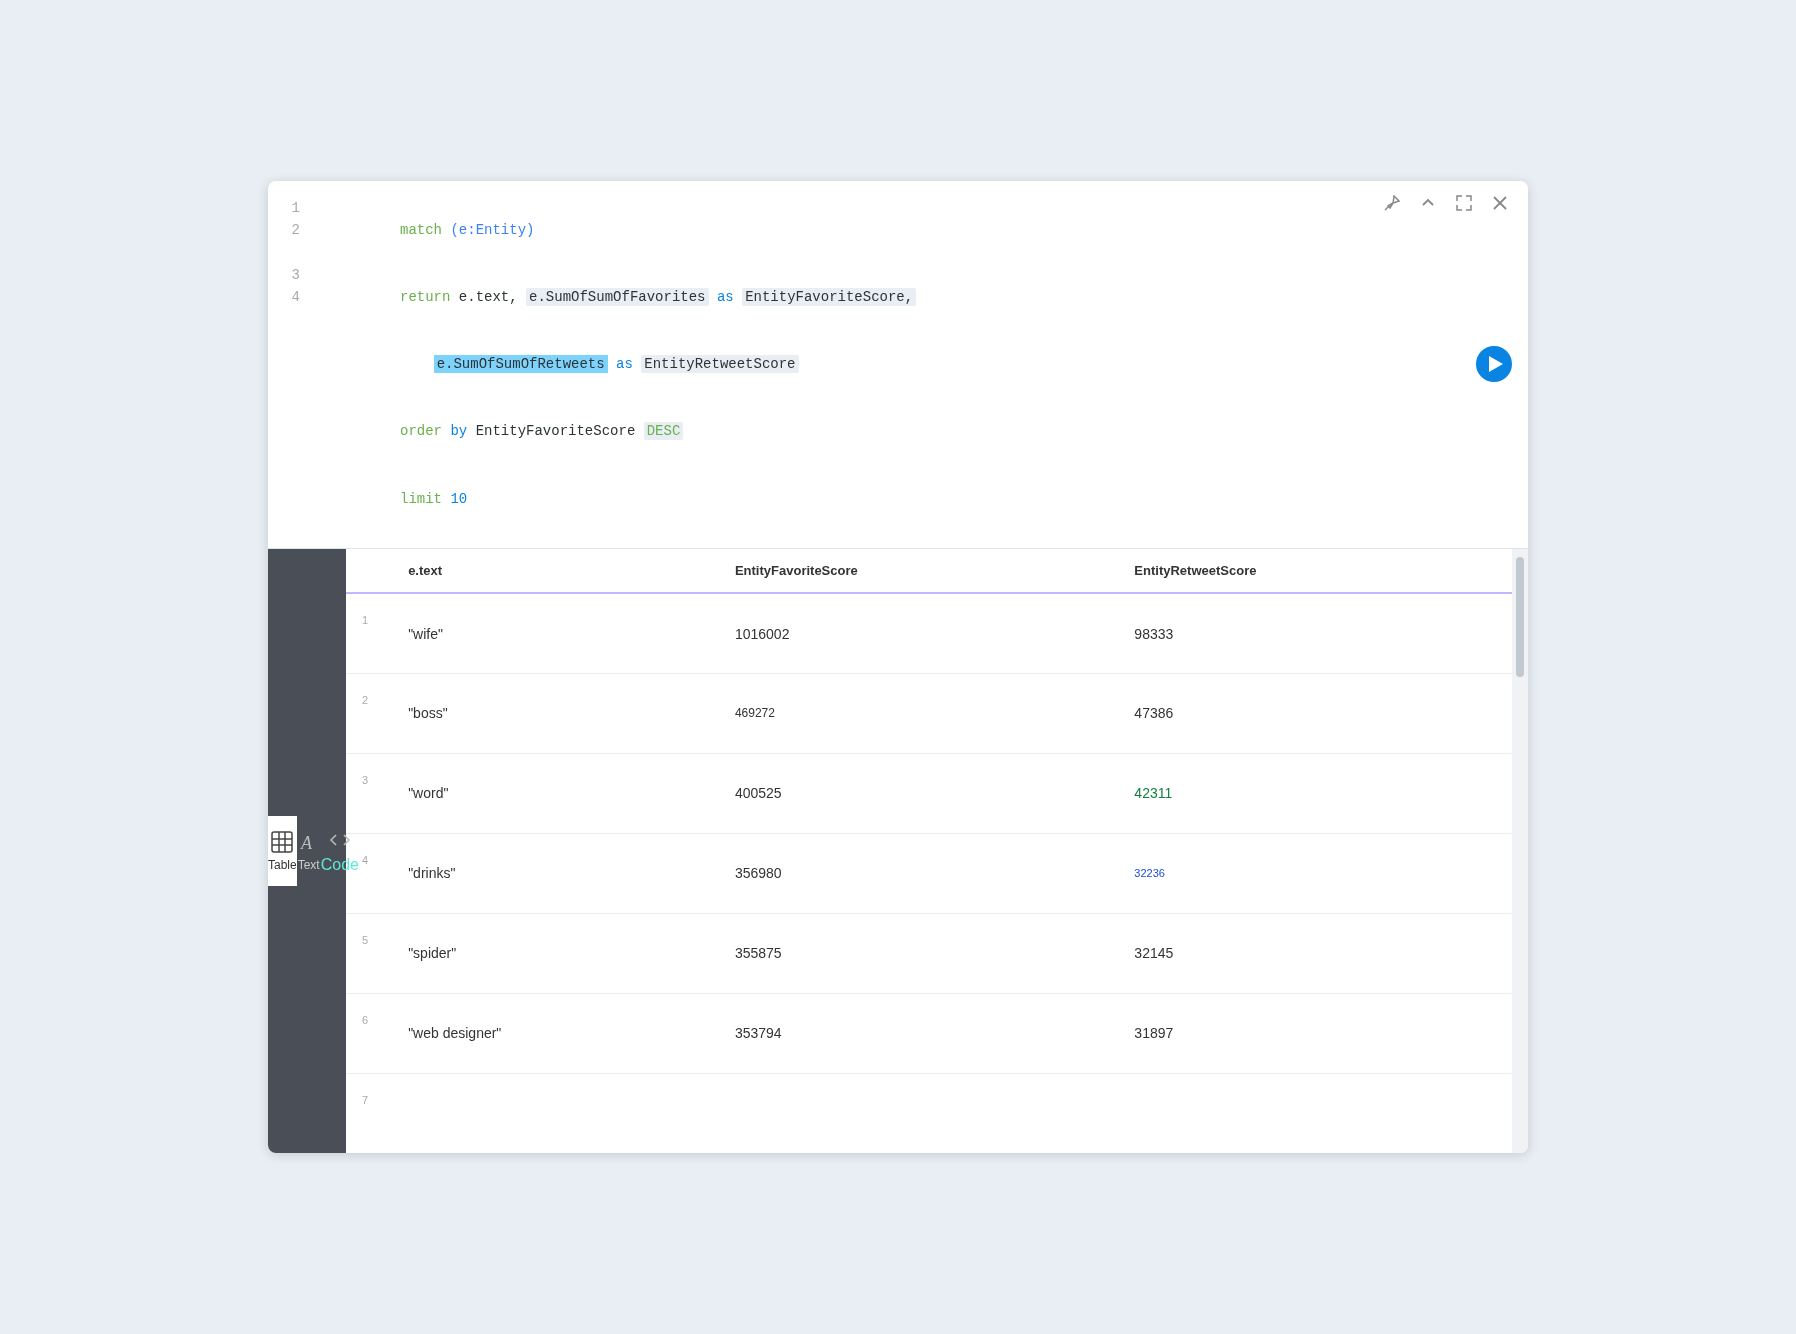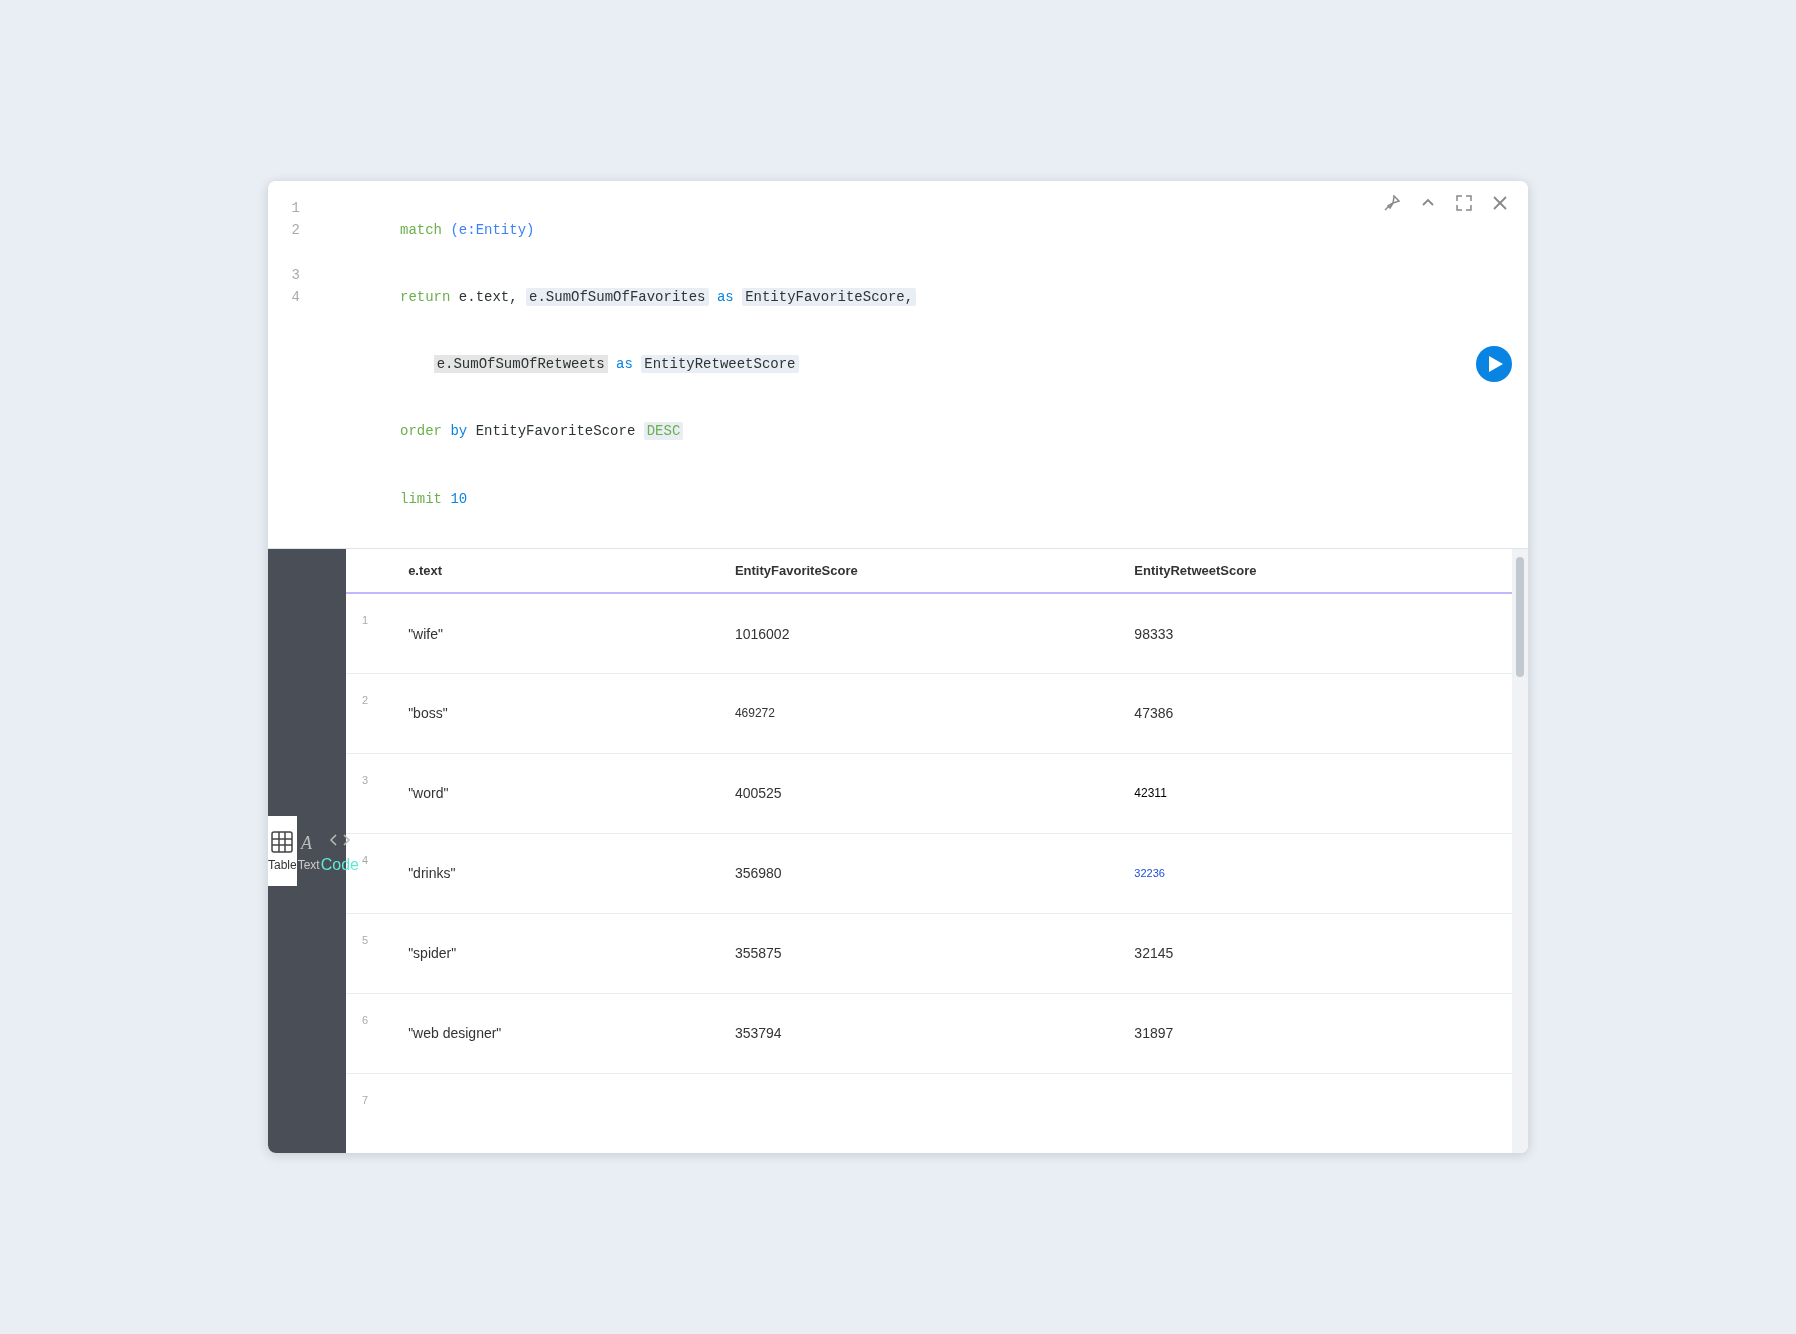--- a/index.html
+++ b/index.html
@@ -248,21 +248,21 @@
 
         <div class="code-line">
           <span style="color:#6ab04c">match</span><span style="color:#aaa"> </span><span style="color:#3b82f6">(e:Entity)</span>
         </div>
 
         <div class="code-line">
           <span style="color:#6ab04c">return</span><span style="color:#2d3436"> e.text, </span><span style="background:#e8eef4; padding:1px 3px; border-radius:2px; color:#2d3436">e.SumOfSumOfFavorites</span><span style="color:#2d3436"> </span><span style="color:#0984e3">as</span><span style="color:#2d3436"> </span><span style="background:#e8eef4; padding:1px 3px; border-radius:2px; color:#2d3436">EntityFavoriteScore,</span>
         </div>
 
         <div class="code-line">
-          <span style="color:#2d3436">&nbsp;&nbsp;&nbsp;&nbsp;</span><span style="background:#e5e5e5; padding:1px 3px; border-radius:0; color:#2d3436">e.SumOfSumOfRetweets</span><span style="color:#2d3436"> </span><span style="color:#0984e3">as</span><span style="color:#2d3436"> </span><span style="background:#e8eef4; padding:1px 3px; border-radius:2px; color:#2d3436">EntityRetweetScore</span>
+          <span style="color:#2d3436">&nbsp;&nbsp;&nbsp;&nbsp;</span><span style="background:#7dd3fc; padding:1px 3px; border-radius:0; color:#2d3436">e.SumOfSumOfRetweets</span><span style="color:#2d3436"> </span><span style="color:#0984e3">as</span><span style="color:#2d3436"> </span><span style="background:#e8eef4; padding:1px 3px; border-radius:2px; color:#2d3436">EntityRetweetScore</span>
         </div>
 
         <div class="code-line">
           <span style="color:#6ab04c">order</span><span style="color:#2d3436"> </span><span style="color:#0984e3">by</span><span style="color:#2d3436"> EntityFavoriteScore </span><span style="background:#e8eef4; padding:1px 3px; border-radius:2px; color:#6ab04c">DESC</span>
         </div>
 
         <div class="code-line">
           <span style="color:#6ab04c">limit</span><span style="color:#2d3436"> </span><span style="color:#0984e3">10</span>
         </div>
       </div>
@@ -331,21 +331,21 @@
               <tr>
     <td class="row-num" style="color:#aaa;font-size:11px;vertical-align:top;padding-top:20px;padding-left:16px;">2</td>
     <td style="padding:20px; font-size:14px; color:#333;">"boss"</td>
     <td style="padding:20px; font-size:12px; color:#333;">469272</td>
     <td style="padding:20px; font-size:14px; color:#333;">47386</td>
   </tr>
               <tr>
     <td class="row-num" style="color:#aaa;font-size:11px;vertical-align:top;padding-top:20px;padding-left:16px;">3</td>
     <td style="padding:20px; font-size:14px; color:#333;">"word"</td>
     <td style="padding:20px; font-size:14px; color:#333;">400525</td>
-    <td style="padding:20px; font-size:12px; color:#000000;margin-top:24px;">42311</td>
+    <td style="padding:20px; font-size:14px; color:#15803d;margin-top:24px;">42311</td>
   </tr>
               <tr>
     <td class="row-num" style="color:#aaa;font-size:11px;vertical-align:top;padding-top:20px;padding-left:16px;">4</td>
     <td style="padding:20px; font-size:14px; color:#333;">"drinks"</td>
     <td style="padding:20px; font-size:14px; color:#333;">356980</td>
     <td style="padding:20px; font-size:11px; color:#1d4ed8;margin-top:8px;">32236</td>
   </tr>
               <tr>
     <td class="row-num" style="color:#aaa;font-size:11px;vertical-align:top;padding-top:20px;padding-left:16px;">5</td>
     <td style="padding:20px; font-size:14px; color:#333;">"spider"</td>

